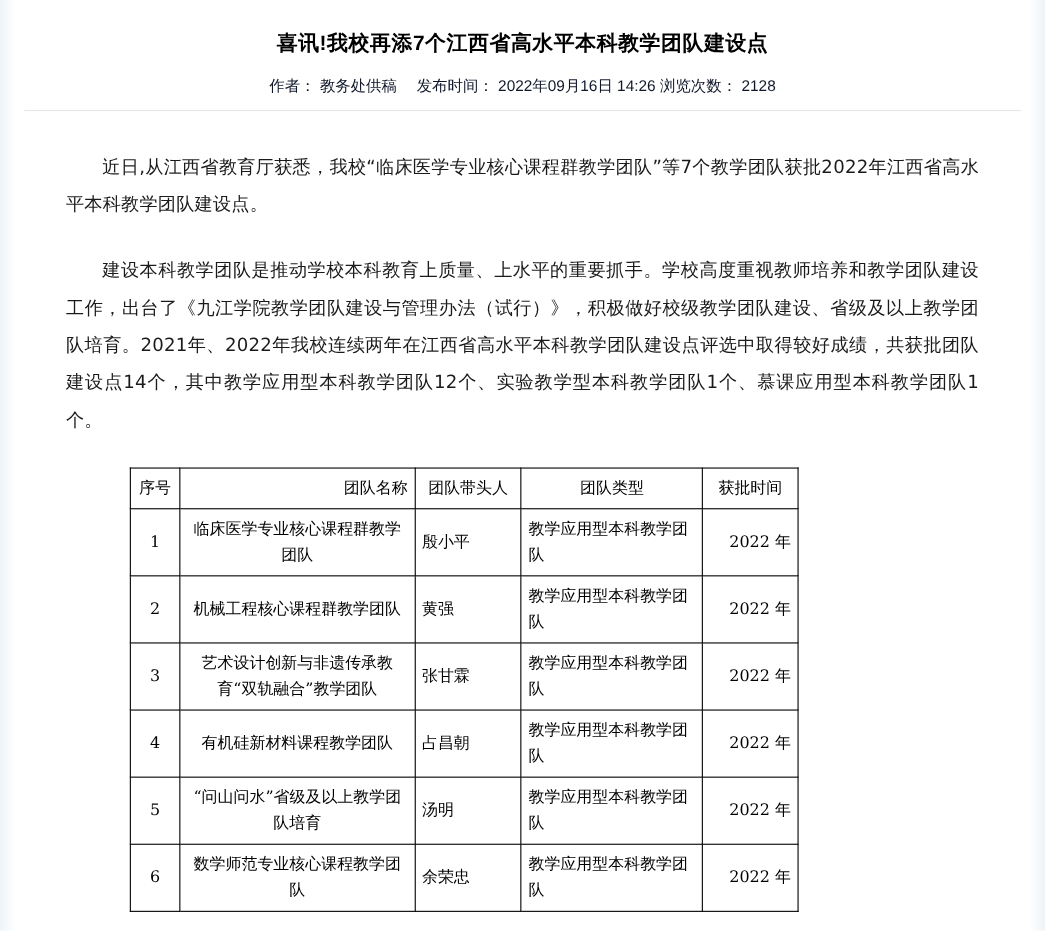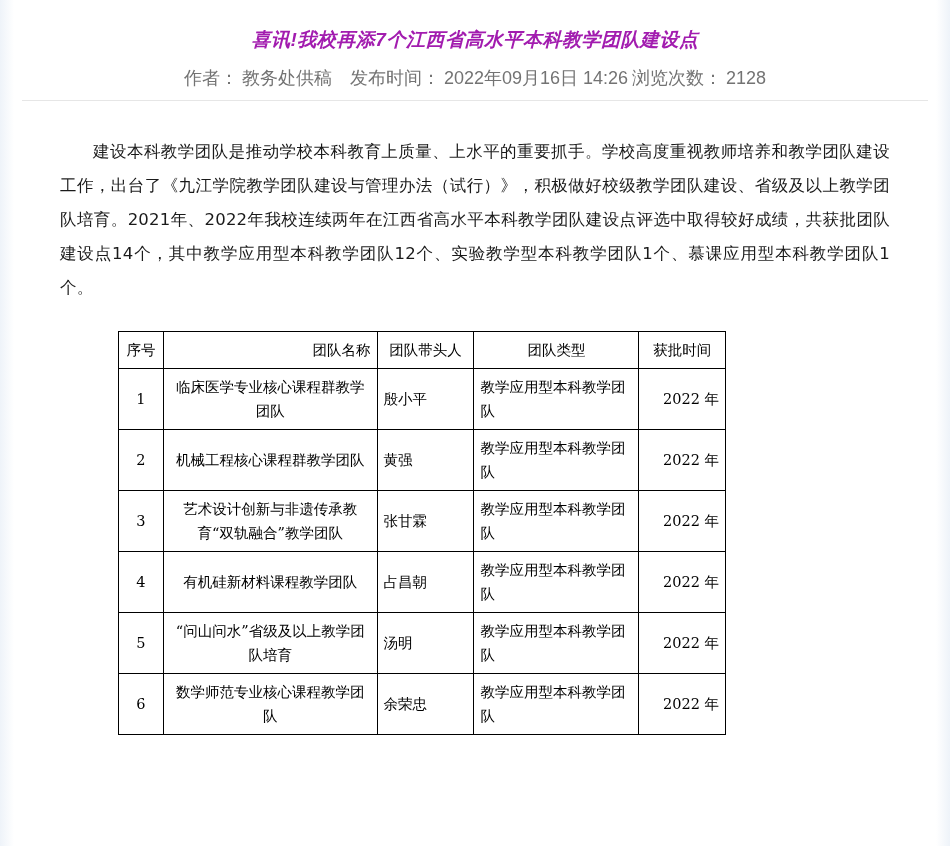--- a/index.html
+++ b/index.html
@@ -32,29 +32,28 @@
   .edge-right { right: 0; background: linear-gradient(to left, #eef3f9, #ffffff); }
 
   .header {
     padding-top: 26px;
     text-align: center;
   }
   .article-title {
     font-family: "Liberation Sans", "DejaVu Sans", sans-serif;
     font-size: 19px;
     font-weight: bold;
-    color: #a21caf;
+    color: #000000;
     letter-spacing: 0.5px;
     line-height: 28px;
-    font-style: italic;
   }
   .meta {
     margin-top: 14px;
-    font-size: 18px;
-    color: #737373;
+    font-size: 14px;
+    color: #0f172a;
     line-height: 20px;
   }
   .meta span { margin: 0 2px; }
   .meta .meta-sep { display: inline-block; width: 10px; }
 
   .divider {
     margin: 12px 22px 0 22px;
     border-top: 1px solid #e6e6e6;
     height: 0;
   }
@@ -114,20 +113,21 @@
   <div class="header">
     <div class="article-title">喜讯!我校再添7个江西省高水平本科教学团队建设点</div>
     <div class="meta">
       <span>作者：</span><span>教务处供稿</span><span class="meta-sep"></span><span>发布时间：</span><span>2022年09月16日 14:26</span><span>浏览次数：</span><span>2128</span>
     </div>
   </div>
 
   <div class="divider"></div>
 
   <div class="content">
+    <p class="para">近日,从江西省教育厅获悉，我校“临床医学专业核心课程群教学团队”等7个教学团队获批2022年江西省高水平本科教学团队建设点。</p>
     <p class="para">建设本科教学团队是推动学校本科教育上质量、上水平的重要抓手。学校高度重视教师培养和教学团队建设工作，出台了《九江学院教学团队建设与管理办法（试行）》，积极做好校级教学团队建设、省级及以上教学团队培育。2021年、2022年我校连续两年在江西省高水平本科教学团队建设点评选中取得较好成绩，共获批团队建设点14个，其中教学应用型本科教学团队12个、实验教学型本科教学团队1个、慕课应用型本科教学团队1个。</p>
   </div>
 
   <div class="table-wrap">
     <table class="team-table">
       <thead>
         <tr>
           <th class="col-idx">序号</th>
           <th class="col-name" style="text-align:right">团队名称</th>
           <th class="col-leader">团队带头人</th>

